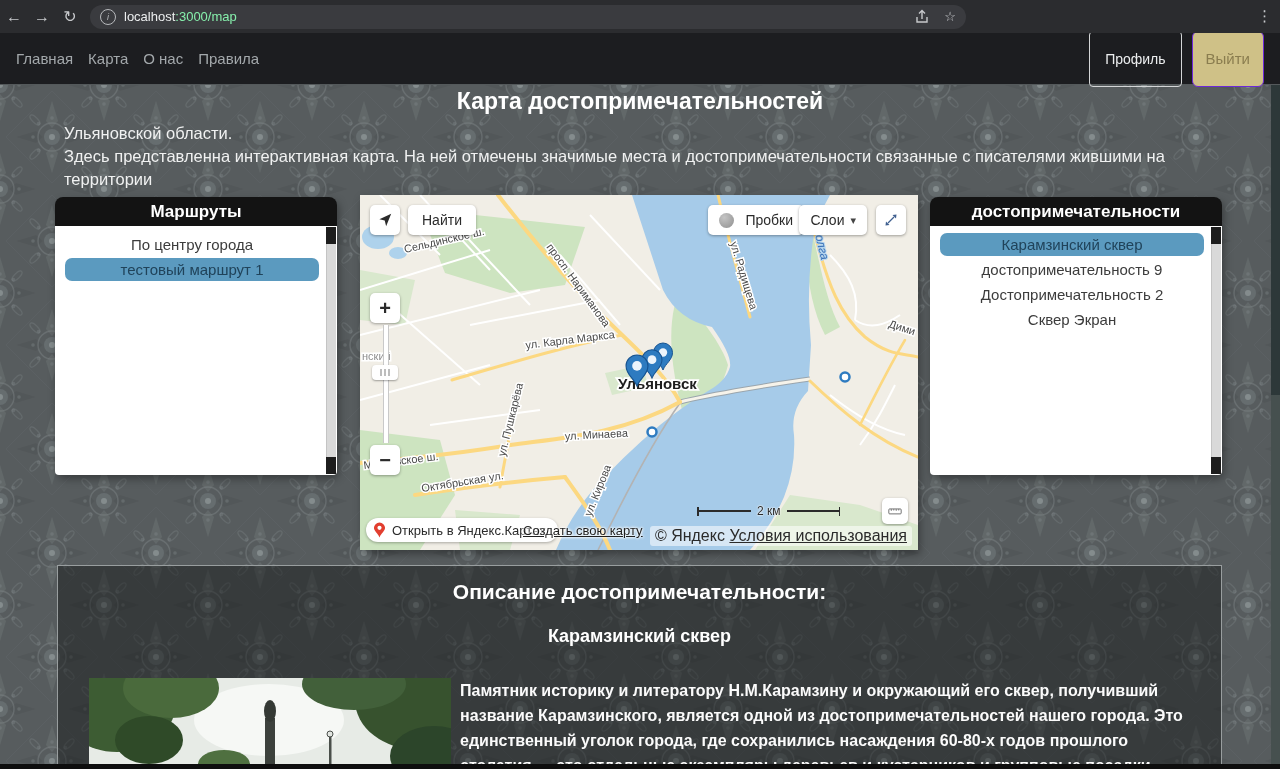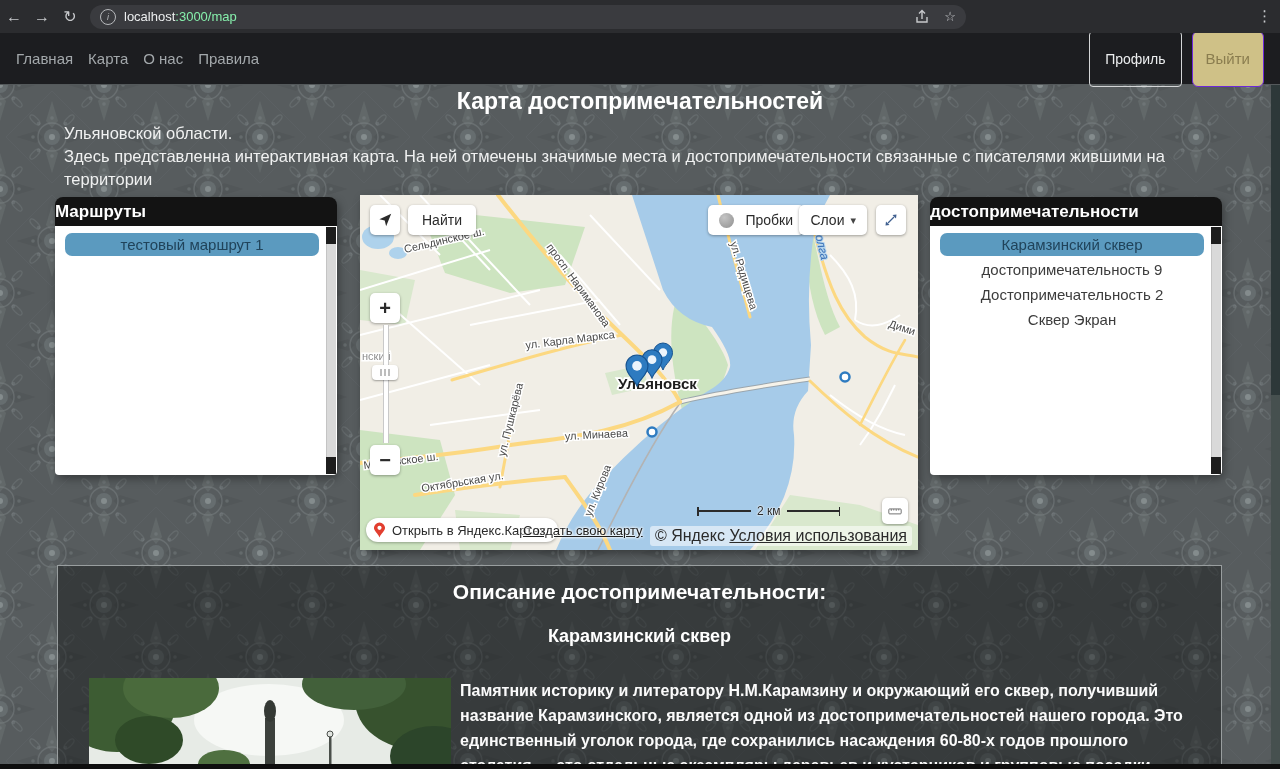--- a/index.html
+++ b/index.html
@@ -31,21 +31,21 @@
   
   .bgpattern{position:absolute;left:0;top:85px;z-index:0;}
   
   .h1{position:absolute;left:0;top:88px;width:1280px;text-align:center;color:#fff;
       font-size:23px;font-weight:bold;z-index:2;}
   .intro{position:absolute;left:64px;top:122px;width:1130px;color:#f0f1f1;font-size:16.5px;
          line-height:23px;z-index:2;}
   
   .panel{position:absolute;width:282px;z-index:2;border-radius:8px;
          box-shadow:2px 4px 8px rgba(0,0,0,.35);}
-  .panel-header{background:#131313;color:#fff;font-size:17px;font-weight:bold;text-align:left;
+  .panel-header{background:#131313;color:#fff;font-size:17px;font-weight:bold;text-align:center;
                 height:29px;line-height:29px;border-radius:8px 8px 0 0;}
   .panel-body{position:relative;background:#fff;height:249px;border-radius:0 0 4px 4px;
               padding-top:7px;box-sizing:border-box;overflow:hidden;}
   .list-item{text-align:center;font-size:15px;color:#3c3c3c;padding:3px 0;margin:0 18px 2px 10px;cursor:pointer;}
   .list-item.selected{background:#5b9abf;color:#20435a;border-radius:7px;}
   .panel-scrollbar{position:absolute;right:1px;top:1px;bottom:1px;width:10px;display:flex;
                    flex-direction:column;cursor:pointer;}
   .sb-btn{height:17px;background:#1d1d1d;}
   .sb-track{flex:1;background:#d9d9d9;border-left:1px solid #c4c4c4;}
   
@@ -178,20 +178,21 @@
 
   <div class="h1">Карта достопримечательностей</div>
   <div class="intro">
     <div>Ульяновской области.</div>
     <div>Здесь представленна интерактивная карта. На ней отмечены значимые места и достопримечательности связанные с писателями жившими на территории</div>
   </div>
 
   <section class="panel" style="left:55px;top:197px;">
     <div class="panel-header">Маршруты</div>
     <div class="panel-body">
+      <div class="list-item">По центру города</div>
       <div class="list-item selected">тестовый маршрут 1</div>
       <div class="panel-scrollbar">
         <div class="sb-btn"></div>
         <div class="sb-track"></div>
         <div class="sb-btn"></div>
       </div>
     </div>
   </section>
 
   <section class="panel" style="left:930px;top:197px;width:292px;">

